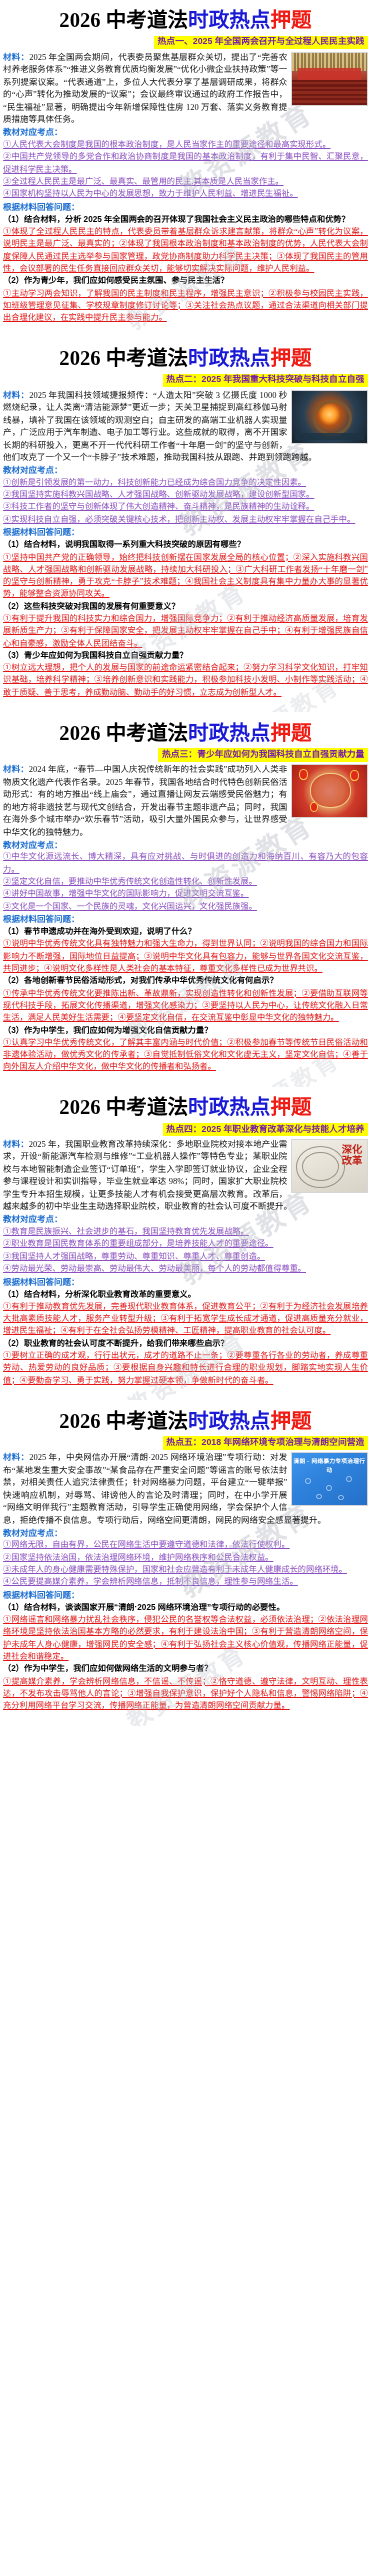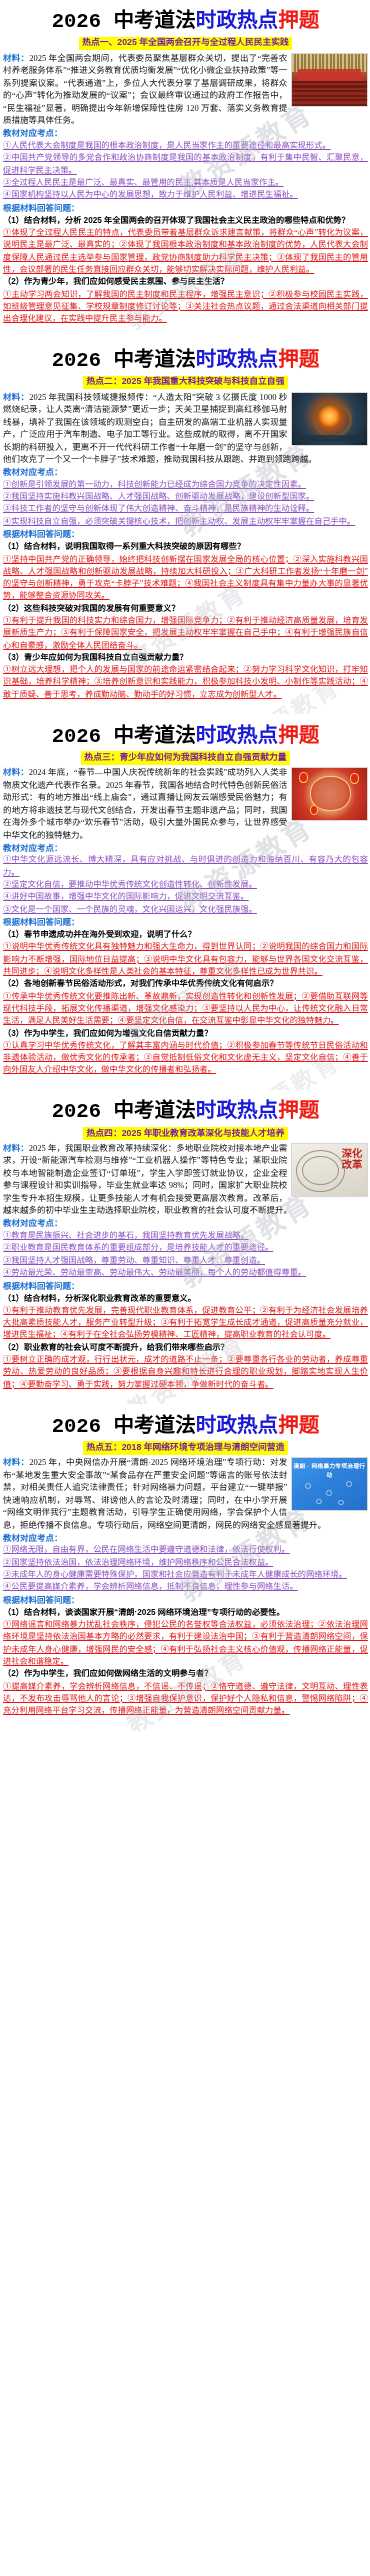--- a/index.html
+++ b/index.html
@@ -48,25 +48,25 @@
     font-size:20.6px;
     line-height:1.12;
     letter-spacing:0px;
     white-space:nowrap;
     padding-top:9.3px;
     padding-bottom:2.6px;
   }
   .doc-title .t-black{color:#000000;}
   .doc-title .t-blue{color:#1919d6;}
   .doc-title .t-red{color:#ee1c15;}
-  .doc-title .t-num{font-family:Liberation Mono, monospace;}
+  .doc-title .t-num{font-family:Liberation Serif, serif;}
   
   .hot-bar-wrap{
     position:relative; z-index:2;
-    text-align:center;
+    text-align:right;
     margin:1px 0 1.5px 0;
   }
   .hot-bar{
     display:inline-block;
     background:#ffff00;
     color:#7b1fa2;
     font-family:"Liberation Sans","DejaVu Sans",sans-serif;
     font-weight:bold;
     font-size:8.8px;
     line-height:1.35;

